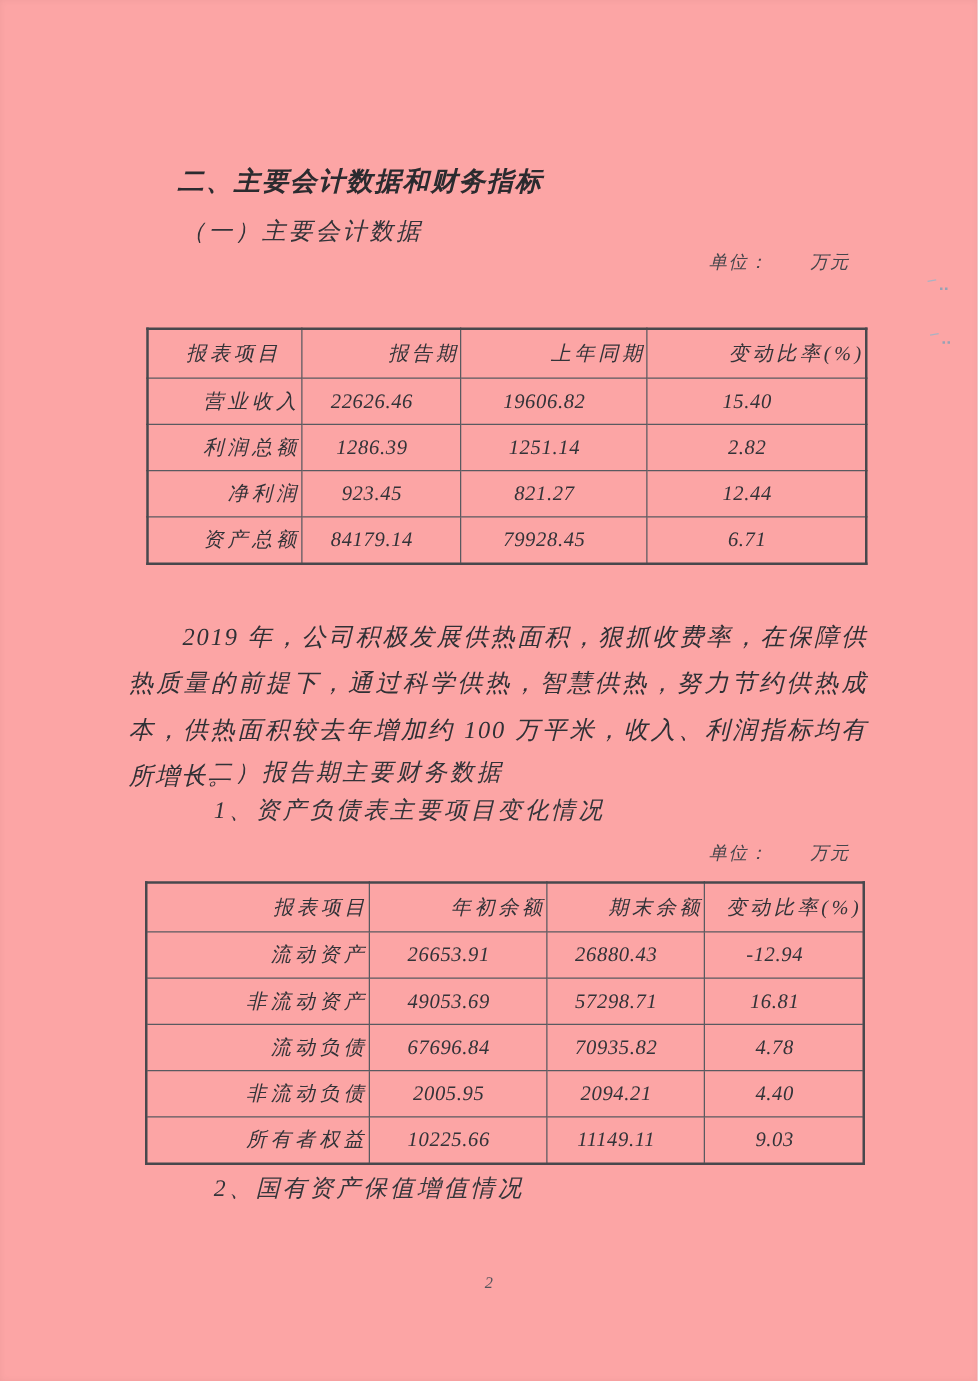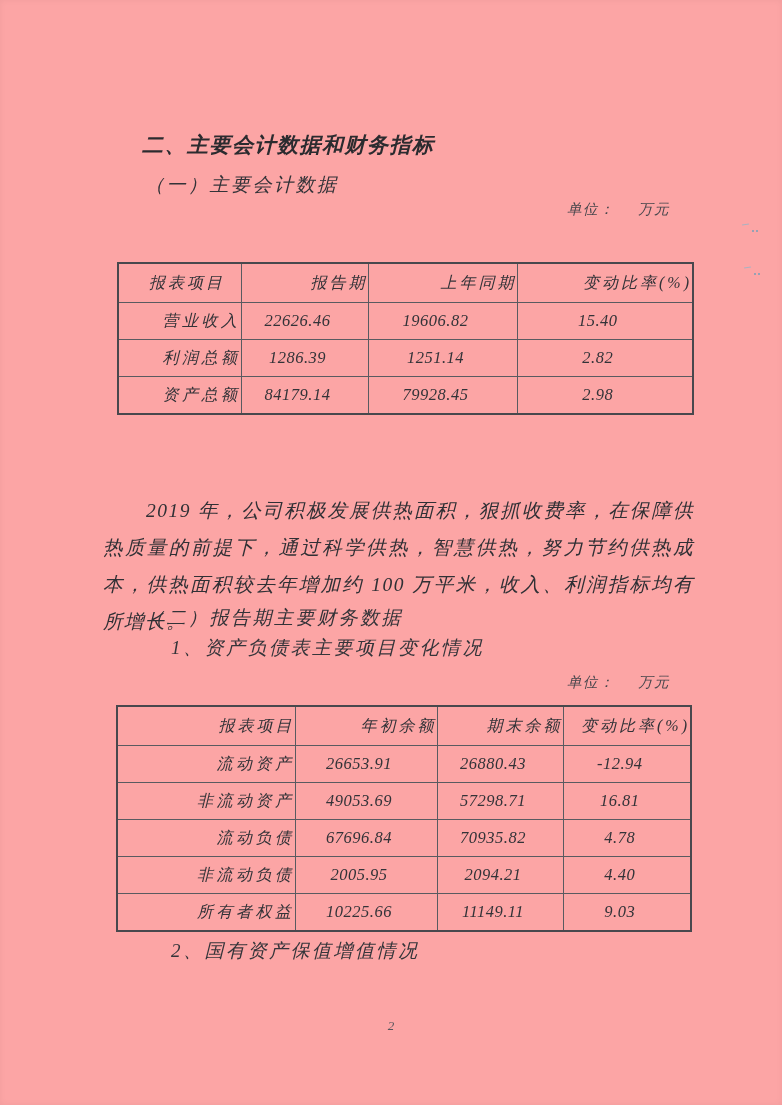--- a/index.html
+++ b/index.html
@@ -21,21 +21,21 @@
   }
   .subtitle { position:absolute; font-size:19px; letter-spacing:2.5px; color:#333338; }
   .sub1 { left:145px; top:172px; }
   .sub2 { left:145px; top:605px; }
   .item  { position:absolute; font-size:19px; letter-spacing:2.5px; color:#35353a; }
   .item1 { left:171px; top:635px; }
   .item2 { left:171px; top:938px; }
   .unit { position:absolute; font-size:14.5px; letter-spacing:1.5px; color:#46464c; }
   .unit1 { top:200px; left:567px; }
   .unit2 { top:673px; left:567px; }
-  .unit .unit-value { margin-left:23px; }
+  .unit .unit-value { margin-left:33px; }
 
   table.fin {
     position:absolute; border-collapse:collapse; table-layout:fixed;
     border:2px solid #48484d;
   }
   .t1 { left:117px; top:262px; width:575px; }
   .t2 { left:116px; top:705px; width:574px; }
   table.fin th, table.fin td {
     border:1px solid #5a5a60;
     font-weight:normal; font-size:16px; color:#333338;
@@ -101,24 +101,30 @@
       <td class="num">19606.82</td>
       <td class="num">15.40</td>
     </tr>
     <tr>
       <td class="label">利润总额</td>
       <td class="num">1286.39</td>
       <td class="num">1251.14</td>
       <td class="num">2.82</td>
     </tr>
     <tr>
+      <td class="label">净利润</td>
+      <td class="num">923.45</td>
+      <td class="num">821.27</td>
+      <td class="num">12.44</td>
+    </tr>
+    <tr>
       <td class="label">资产总额</td>
       <td class="num">84179.14</td>
       <td class="num">79928.45</td>
-      <td class="num">2.98</td>
+      <td class="num">6.71</td>
     </tr>
   </tbody>
     </table>
 
   <p class="para">2019 年，公司积极发展供热面积，狠抓收费率，在保障供热质量的前提下，通过科学供热，智慧供热，努力节约供热成本，供热面积较去年增加约 100 万平米，收入、利润指标均有所增长。</p>
 
   <div class="subtitle sub2">（二）报告期主要财务数据</div>
 
   <div class="item item1">1、资产负债表主要项目变化情况</div>
 

